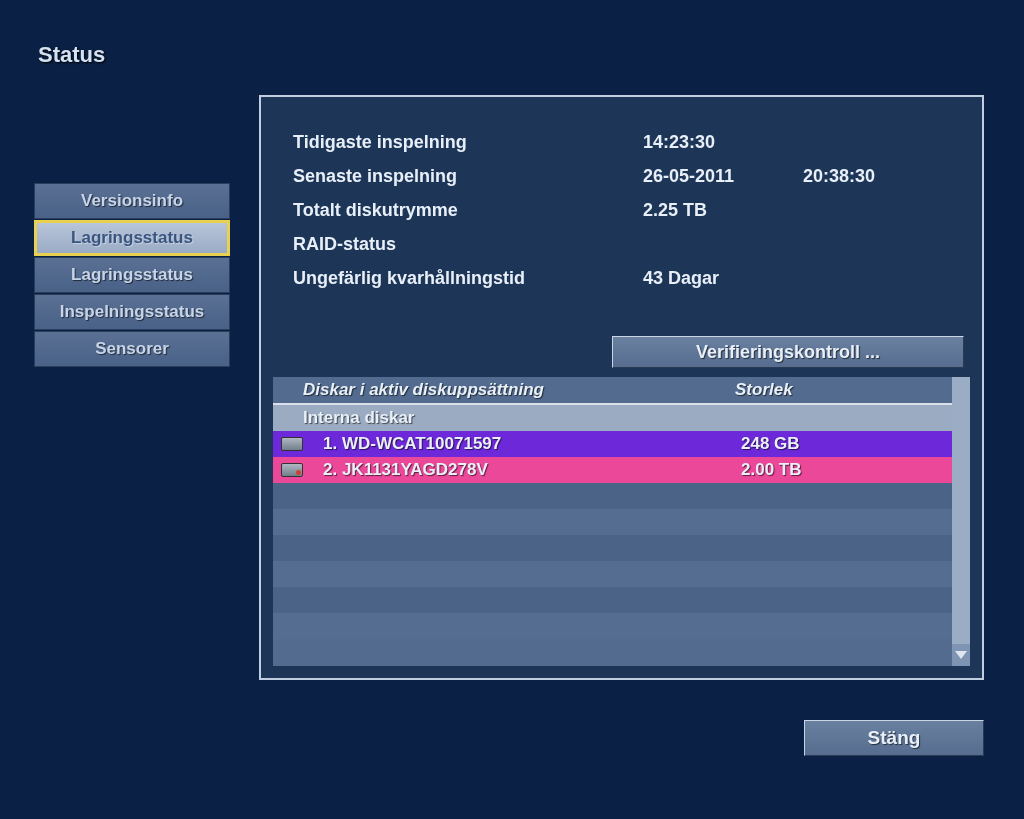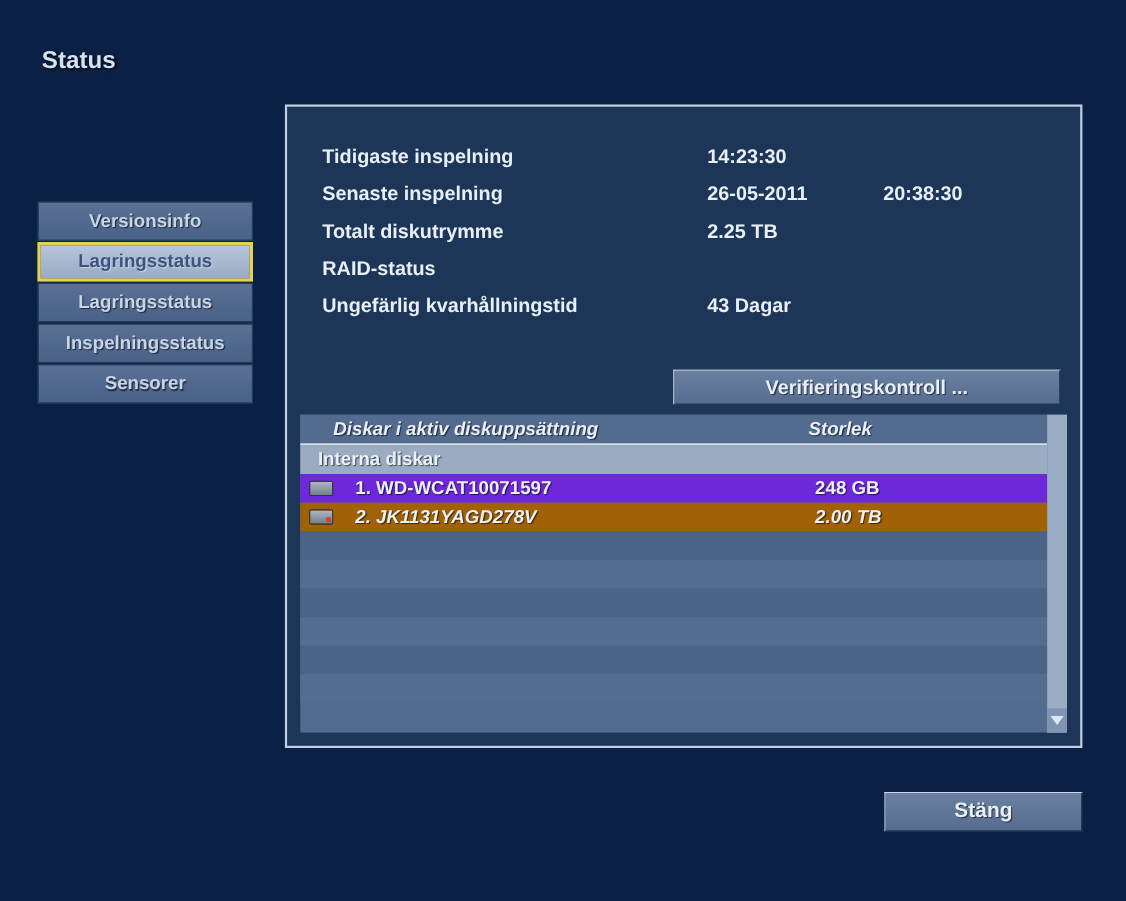--- a/index.html
+++ b/index.html
@@ -134,38 +134,37 @@
     }
     .disk-section-row {
       height: 26px;
       background: #9aabc2;
       display: flex;
       align-items: center;
       font-size: 17px;
       font-weight: bold;
       color: #eaf0f8;
       text-shadow: 1px 1px 1px rgba(0,0,0,0.6);
-      padding-left: 16px;
+      padding-left: 30px;
     }
     .disk-data-row {
       height: 26px;
       display: flex;
       align-items: center;
       font-size: 17px;
       font-weight: bold;
       color: #eaf0f8;
       text-shadow: 1px 1px 1px rgba(0,0,0,0.6);
       padding-left: 8px;
     }
     .disk-data-row.odd {
       background: #6d28d9;
     }
     .disk-data-row.even {
-      background: #a16207;
-      font-style: italic;
+      background: #ec4899;
     }
     .disk-icon {
       width: 22px;
       height: 14px;
       background: linear-gradient(to bottom, #b0b8c2, #70808c);
       border-radius: 2px;
       margin-right: 20px;
       border: 1px solid #333;
       position: relative;
     }

